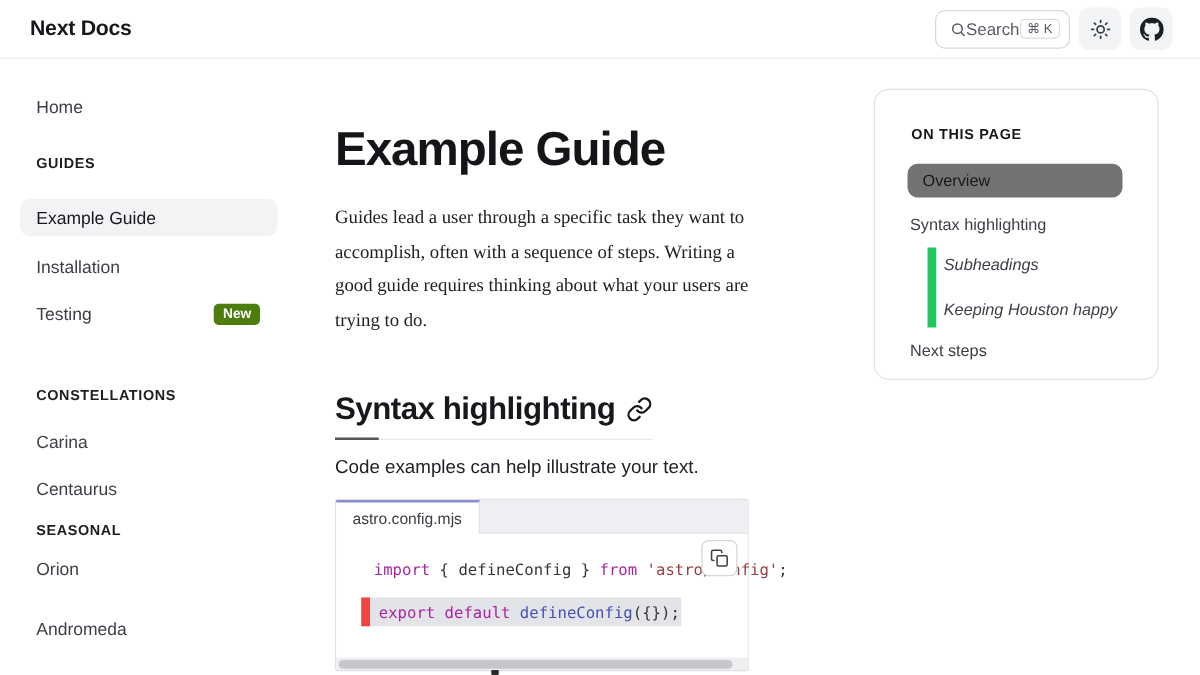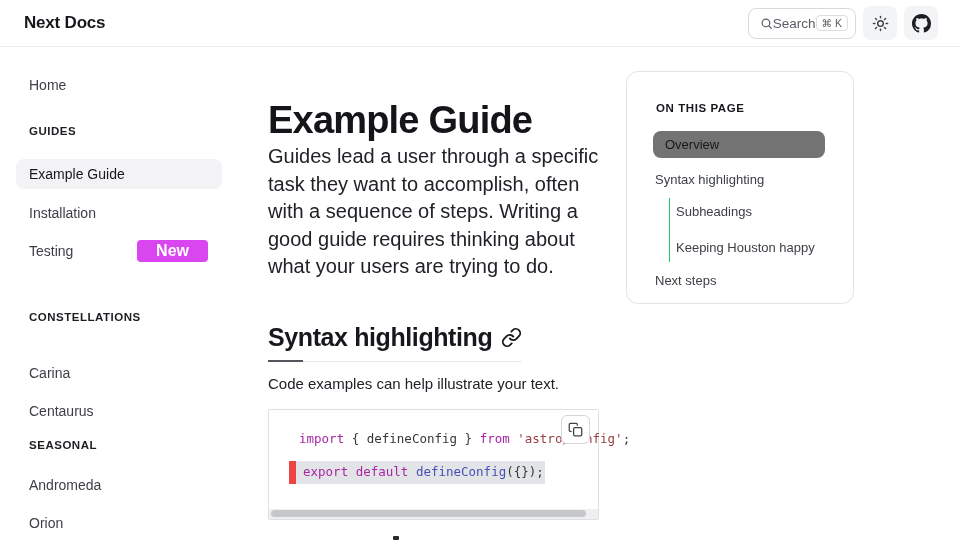--- a/index.html
+++ b/index.html
@@ -22,35 +22,35 @@
     border:none; display:grid; place-items:center; margin-left:7px; cursor:pointer; }
 
   
   .sidebar { position:absolute; top:47px; left:0; width:240px; bottom:0;
     padding:24px 18px 0 16px; font-size:14px; }
   .side-link { display:flex; align-items:center; height:28px; padding-left:13px;
     color:#3d3f46; border-radius:8px; cursor:pointer; }
   .side-link.current { background:#f3f3f5; height:30px; color:#17181c; }
   .side-heading { font-size:11.5px; font-weight:700; letter-spacing:.045em;
     color:#1d1e22; padding-left:13px; }
-  .badge { margin-left:auto; margin-right:14px; background:#d946ef; color:#fff;
-    font-size:16px; font-weight:700; padding:3px 19px; border-radius:4px; line-height:1; }
+  .badge { margin-left:auto; margin-right:14px; background:#4d7c0f; color:#fff;
+    font-size:11px; font-weight:700; padding:3px 7px; border-radius:4px; line-height:1; }
   .sp-home { margin-bottom:26px; }
   .sp-guides-h { margin-bottom:22px; }
   .sp-item { margin-top:10px; }
   .sp-const-h { margin-top:46px; }
-  .sp-first { margin-top:36px; }
+  .sp-first { margin-top:16px; }
   .sp-seasonal-h { margin-top:14px; }
   .sp-seasonal-first { margin-top:20px; }
 
   
   .main { position:absolute; left:268px; top:47px; width:333px; }
   h1.page-h1 { margin-top:50px; font-size:38px; line-height:46px; font-weight:700;
     letter-spacing:-0.8px; color:#141519; }
-  .intro { font-size:20px; line-height:27.5px; color:#202227; }
+  .intro { margin-top:18px; font-size:15px; line-height:27.5px; color:#202227;font-family:Liberation Serif, serif; }
   .h2-wrap { margin-top:42px; display:inline-block; position:relative;
     padding-bottom:9px; border-bottom:1px solid #e8e8ea; }
   .h2-wrap::after { content:""; position:absolute; left:0; bottom:-1px;
     width:35px; height:2px; background:#55565b; }
   .h2-row { display:flex; align-items:center; gap:9px; }
   h2.page-h2 { font-size:25px; font-weight:700; letter-spacing:-0.4px; color:#17181c; }
   .anchor-link { display:inline-flex; cursor:pointer; color:#17181c; }
   .caption { margin-top:13px; font-size:15px; color:#202227; }
 
   
@@ -71,31 +71,31 @@
   .tok-str { color:#9a4040; }
   .tok-fn { color:#4650b5; }
   .copy-btn { position:absolute; top:5px; right:8px; width:29px; height:29px;
     border:1px solid #d5d6d9; border-radius:6px; background:#fff; display:grid;
     place-items:center; cursor:pointer; color:#3f4147; }
   .hscroll { position:relative; height:10px; background:#efeff1; }
   .hscroll-thumb { position:absolute; left:2px; top:1.5px; height:7px;
     width:calc(100% - 14px); background:#c6c7ca; border-radius:4px; cursor:grab; }
 
   
-  .toc-card { position:absolute; left:626px; top:71px; width:228px; height:233px;
+  .toc-card { position:absolute; left:699px; top:71px; width:228px; height:233px;
     border:1px solid #e2e3e7; border-radius:12px; background:#fff;
     padding:30px 15px 0 15px; }
   .toc-heading { margin-left:14px; font-size:11.5px; font-weight:700;
     letter-spacing:.05em; color:#17181c; }
   .toc-pill { margin:17px 13px 0 11px; height:27px; background:#737373;
     border-radius:8px; display:flex; align-items:center; padding-left:12px;
     font-size:13px; color:#17181c; cursor:pointer; }
   .toc-link { margin:12px 0 0 13px; font-size:13px; color:#3e4048; cursor:pointer;
     line-height:20px; }
-  .toc-sub { margin:8px 0 0 26.5px; border-left:1px solid #22c55e; padding-left:6.5px; }
+  .toc-sub { margin:8px 0 0 26.5px; border-left:7px solid #22c55e; padding-left:6.5px;font-style:italic; }
   .toc-sub .toc-link { margin:0; padding:4px 0; }
   .toc-sub .toc-link + .toc-link { margin-top:8px; }
   .toc-next { margin-top:9px; }
 
   .partial-next { position:absolute; left:393px; top:536px; width:6px; height:4px;
     background:#2a2a2e; border-radius:1px; }
 </style>
 </head>
 <body>
 
@@ -143,22 +143,22 @@
     <div class="side-link sp-item">
       <span>Testing</span>
       <span class="badge">New</span>
     </div>
 
     <div class="side-heading sp-const-h">CONSTELLATIONS</div>
     <div class="side-link sp-first">Carina</div>
     <div class="side-link sp-item">Centaurus</div>
 
     <div class="side-heading sp-seasonal-h">SEASONAL</div>
+    <div class="side-link sp-item">Orion</div>
     <div class="side-link sp-seasonal-first">Andromeda</div>
-    <div class="side-link sp-item">Orion</div>
   </nav>
 
   <main class="main">
     <h1 class="page-h1">Example Guide</h1>
     <p class="intro">Guides lead a user through a specific task they want to accomplish, often with a sequence of steps. Writing a good guide requires thinking about what your users are trying to do.</p>
 
     <div class="h2-wrap">
       <div class="h2-row">
         <h2 class="page-h2">Syntax highlighting</h2>
         <span class="anchor-link">
@@ -166,20 +166,24 @@
               <path d="M10 13a5 5 0 0 0 7.54.54l3-3a5 5 0 0 0-7.07-7.07l-1.72 1.71"></path>
               <path d="M14 11a5 5 0 0 0-7.54-.54l-3 3a5 5 0 0 0 7.07 7.07l1.71-1.71"></path>
             </svg>
         </span>
       </div>
     </div>
 
     <p class="caption">Code examples can help illustrate your text.</p>
 
     <div class="code-frame">
+      <div class="tabs">
+        <div class="tab">astro.config.mjs</div>
+        <div class="tab-fill"></div>
+      </div>
       <div class="code-body">
         <button class="copy-btn">
           <svg width="15" height="15" viewBox="0 0 24 24" fill="none" stroke="currentColor" stroke-width="2" stroke-linecap="round" stroke-linejoin="round">
               <rect x="9" y="9" width="13" height="13" rx="2"></rect>
               <path d="M5 15H4a2 2 0 0 1-2-2V4a2 2 0 0 1 2-2h9a2 2 0 0 1 2 2v1"></path>
             </svg>
         </button>
         <div class="code-line"><span class="tok-kw">import</span><span class="tok-pln"> { </span><span class="tok-pln">defineConfig</span><span class="tok-pln"> } </span><span class="tok-kw">from</span><span class="tok-str"> 'astro/config'</span><span class="tok-pln">;</span></div>
         <div class="code-line mark-line"><span class="tok-kw">export</span><span class="tok-kw"> default </span><span class="tok-fn">defineConfig</span><span class="tok-pln">({});</span></div>
       </div>

